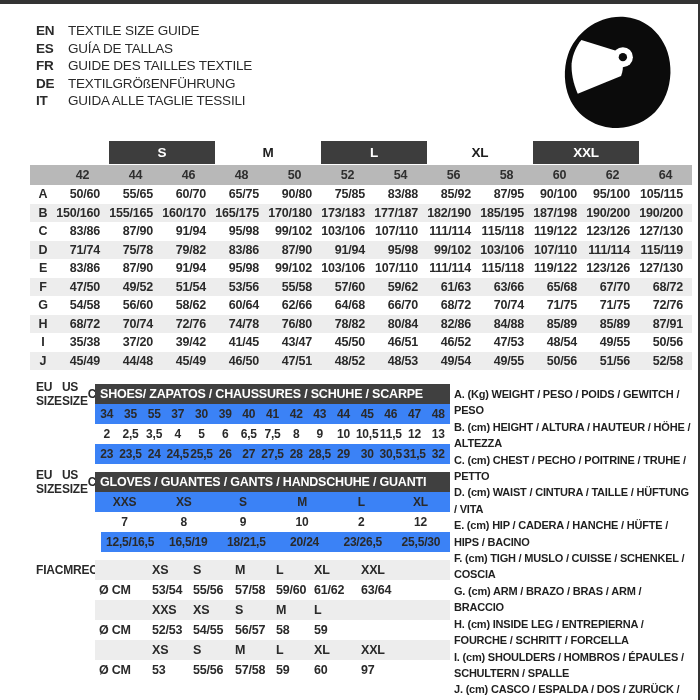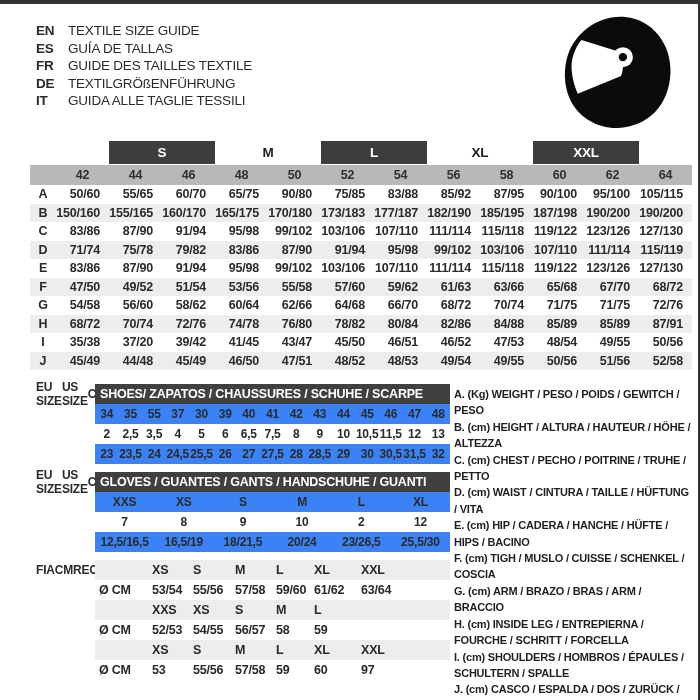--- a/index.html
+++ b/index.html
@@ -360,21 +360,21 @@
                 <div class="scell">XL</div>
               </div>
               <div class="srow" style="grid-template-columns: repeat(6, 1fr);">
                 <div class="scell">7</div>
                 <div class="scell">8</div>
                 <div class="scell">9</div>
                 <div class="scell">10</div>
                 <div class="scell">2</div>
                 <div class="scell">12</div>
               </div>
-              <div class="srow shade" style="grid-template-columns: repeat(6, 1fr);">
+              <div class="srow shade" style="grid-template-columns: repeat(6, 1fr); margin-left: 6px;">
                 <div class="scell">12,5/16,5</div>
                 <div class="scell">16,5/19</div>
                 <div class="scell">18/21,5</div>
                 <div class="scell">20/24</div>
                 <div class="scell">23/26,5</div>
                 <div class="scell">25,5/30</div>
               </div>
             </div>
         </div>
       </div>

